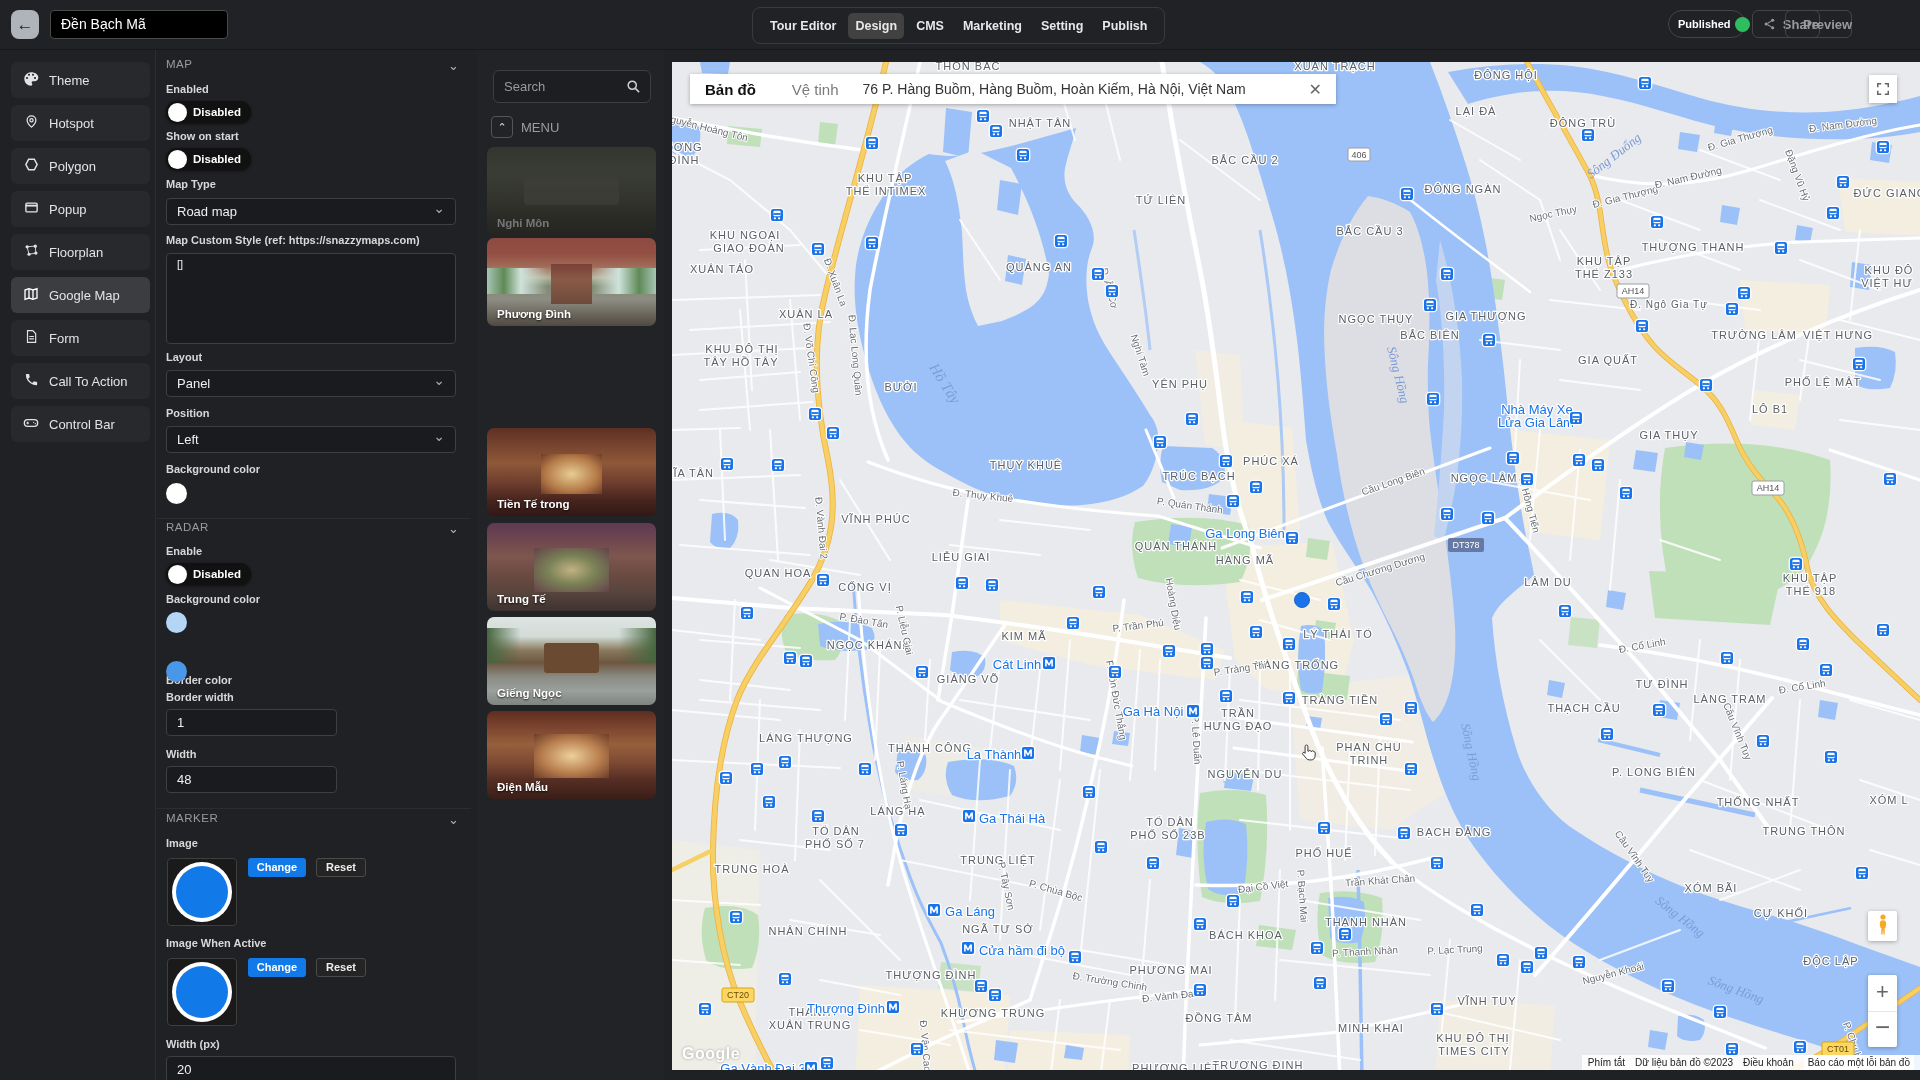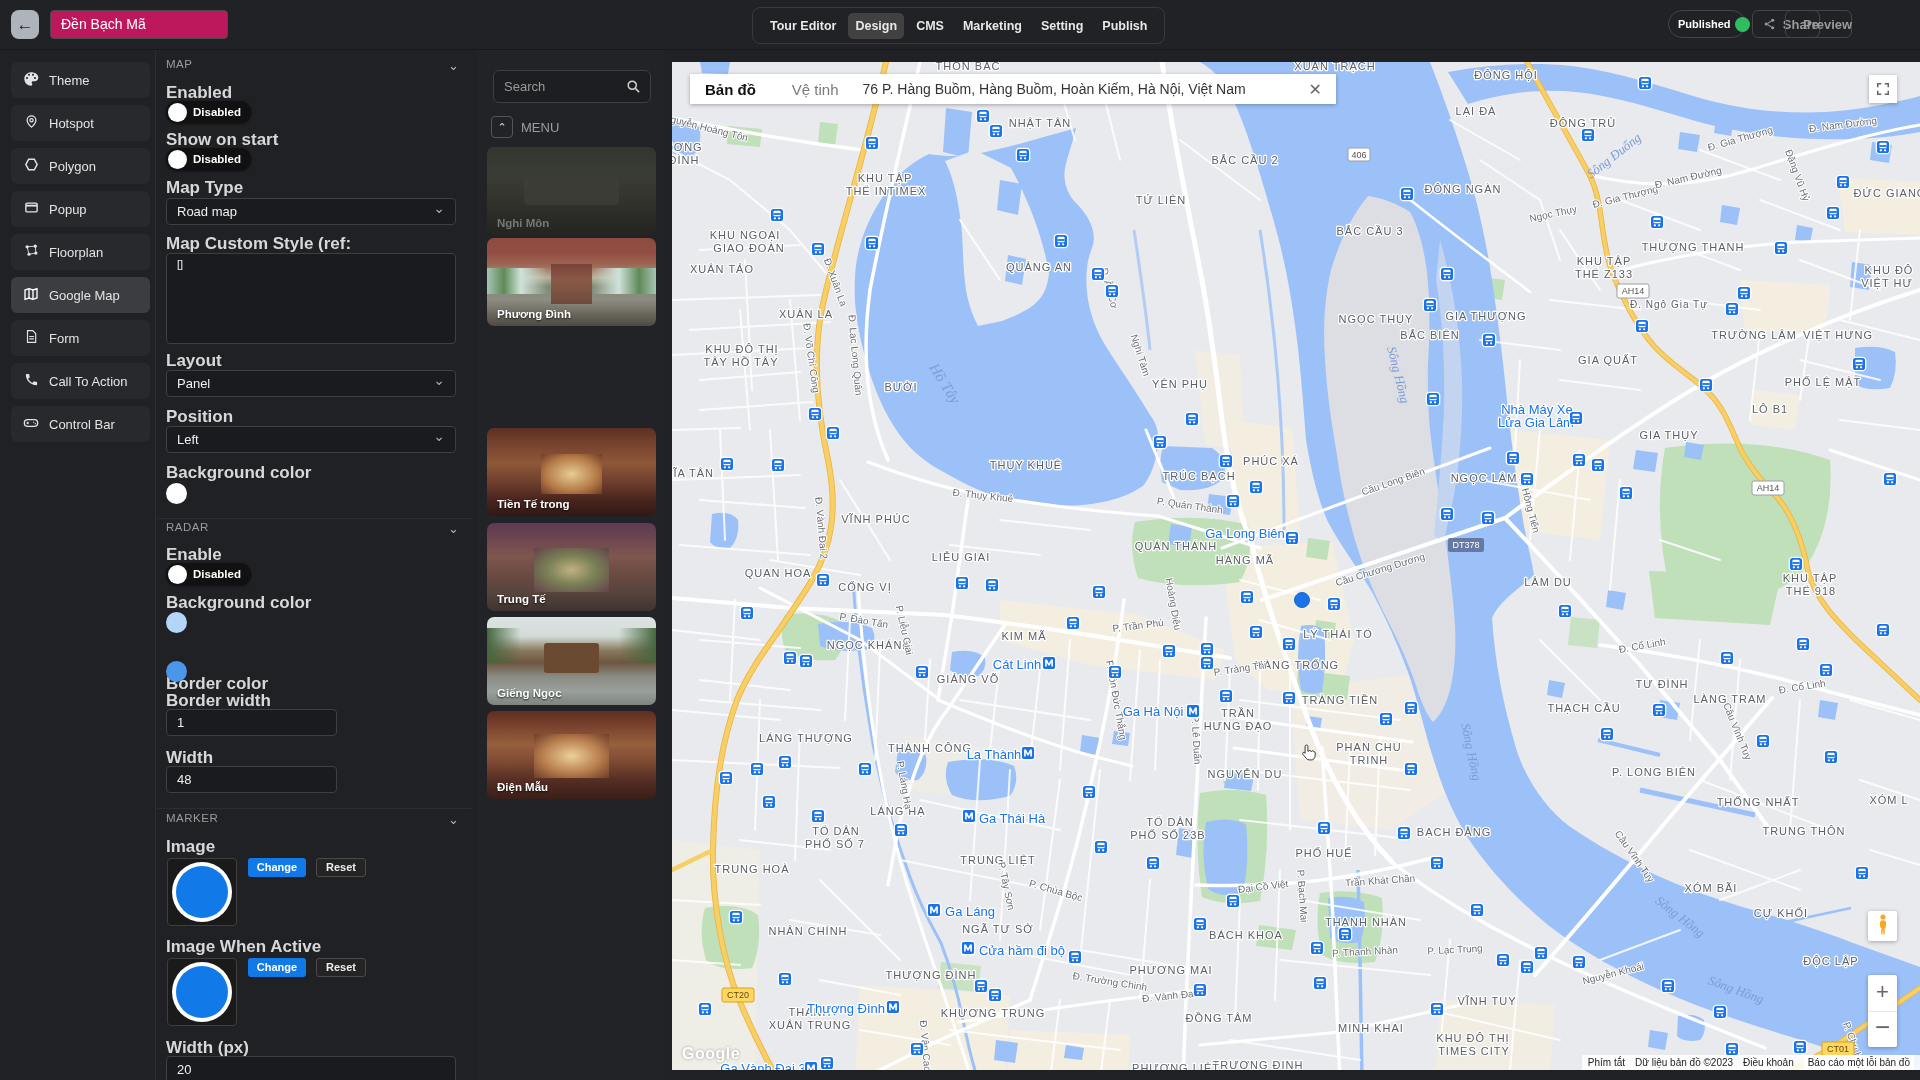--- a/index.html
+++ b/index.html
@@ -1,31 +1,31 @@
 <!DOCTYPE html>
 <html><head>
 <meta charset="utf-8">
 <style>
 * { margin:0; padding:0; box-sizing:border-box; }
 html,body { width:1920px; height:1080px; overflow:hidden; background:#202124; font-family:"Liberation Sans",sans-serif; }
 .topbar { position:absolute; left:0; top:0; width:1920px; height:50px; background:#212226; border-bottom:1px solid #17181a; z-index:30; }
 .backbtn { position:absolute; left:11px; top:10px; width:28px; height:29px; background:#aeb4ba; border-radius:8px; color:#222; font-size:17px; text-align:center; line-height:29px; }
-.titlebox { position:absolute; left:50px; top:10px; width:178px; height:29px; border:1px solid #4a4a4a; border-radius:4px; background:#be185d; color:#fff; font-size:14px; line-height:27px; padding-left:10px; }
+.titlebox { position:absolute; left:50px; top:10px; width:178px; height:29px; border:1px solid #4a4a4a; border-radius:4px; background:#000000; color:#fff; font-size:14px; line-height:27px; padding-left:10px; }
 .tabwrap { position:absolute; left:752px; top:7px; height:37px; border:1px solid #3a3a3a; border-radius:8px; display:flex; align-items:center; padding:0 10px; gap:5px; }
 .tab { color:#e8e8e8; font-size:12.5px; font-weight:bold; padding:6px 7px; border-radius:5px; }
 .tab.active { background:#414141; }
 .pill { position:absolute; top:10px; height:28px; border:1px solid #454545; border-radius:14px; display:flex; align-items:center; color:#bbb; }
 .btn { position:absolute; top:10px; height:28px; border:1px solid #454545; border-radius:6px; display:flex; align-items:center; color:#9a9a9a; font-size:13px; font-weight:bold; }
 .sidebar { position:absolute; left:0; top:50px; width:156px; height:1030px; background:#202124; border-right:1px solid #2c2d30; z-index:20; }
 .mitem { position:absolute; left:11px; width:139px; height:36px; background:#28292d; border-radius:6px; color:#e3e3e3; font-size:13px; display:flex; align-items:center; }
 .mitem.active { background:#3c3d41; }
 .mitem .mi { width:20px; margin-left:10px; margin-right:8px; text-align:center; }
 .panel { position:absolute; left:157px; top:50px; width:314px; height:1030px; background:#202124; z-index:20; overflow:hidden; }
 .sec { position:absolute; left:9px; color:#9b9b9b; font-size:11.5px; letter-spacing:.5px; }
-.lbl { position:absolute; left:9px; color:#d8d8d8; font-size:17px; font-weight:bold; }
+.lbl { position:absolute; left:9px; color:#d8d8d8; font-size:11px; font-weight:bold; }
 .toggle { position:absolute; left:9px; height:22px; background:#111; border-radius:12px; display:flex; align-items:center; box-shadow:0 1px 3px rgba(0,0,0,.6); }
 .toggle .knob { width:19px; height:19px; border-radius:50%; background:#fff; margin-left:2px; }
 .toggle .tt { color:#fff; font-size:11.5px; font-weight:bold; margin:0 10px 0 6px; }
 .select { position:absolute; left:9px; width:290px; height:27px; background:#1a1b1e; border:1px solid #3e3f42; border-radius:4px; color:#efefef; font-size:13px; line-height:25px; padding-left:10px; }
 .select:after { content:"\2304"; position:absolute; right:10px; top:-3px; color:#aaa; font-size:14px; }
 .ta:after { content:"" !important; display:none; }
 .input { position:absolute; left:9px; width:171px; height:27px; background:#1a1b1e; border:1px solid #3e3f42; border-radius:4px; color:#efefef; font-size:13px; line-height:25px; padding-left:10px; }
 .swatch { position:absolute; left:9px; width:21px; height:21px; border-radius:50%; }
 .chev { position:absolute; right:12px; color:#b5b5b5; font-size:13px; }
 .thumbs { position:absolute; left:477px; top:50px; width:187px; height:1030px; background:#222327; z-index:20; }

